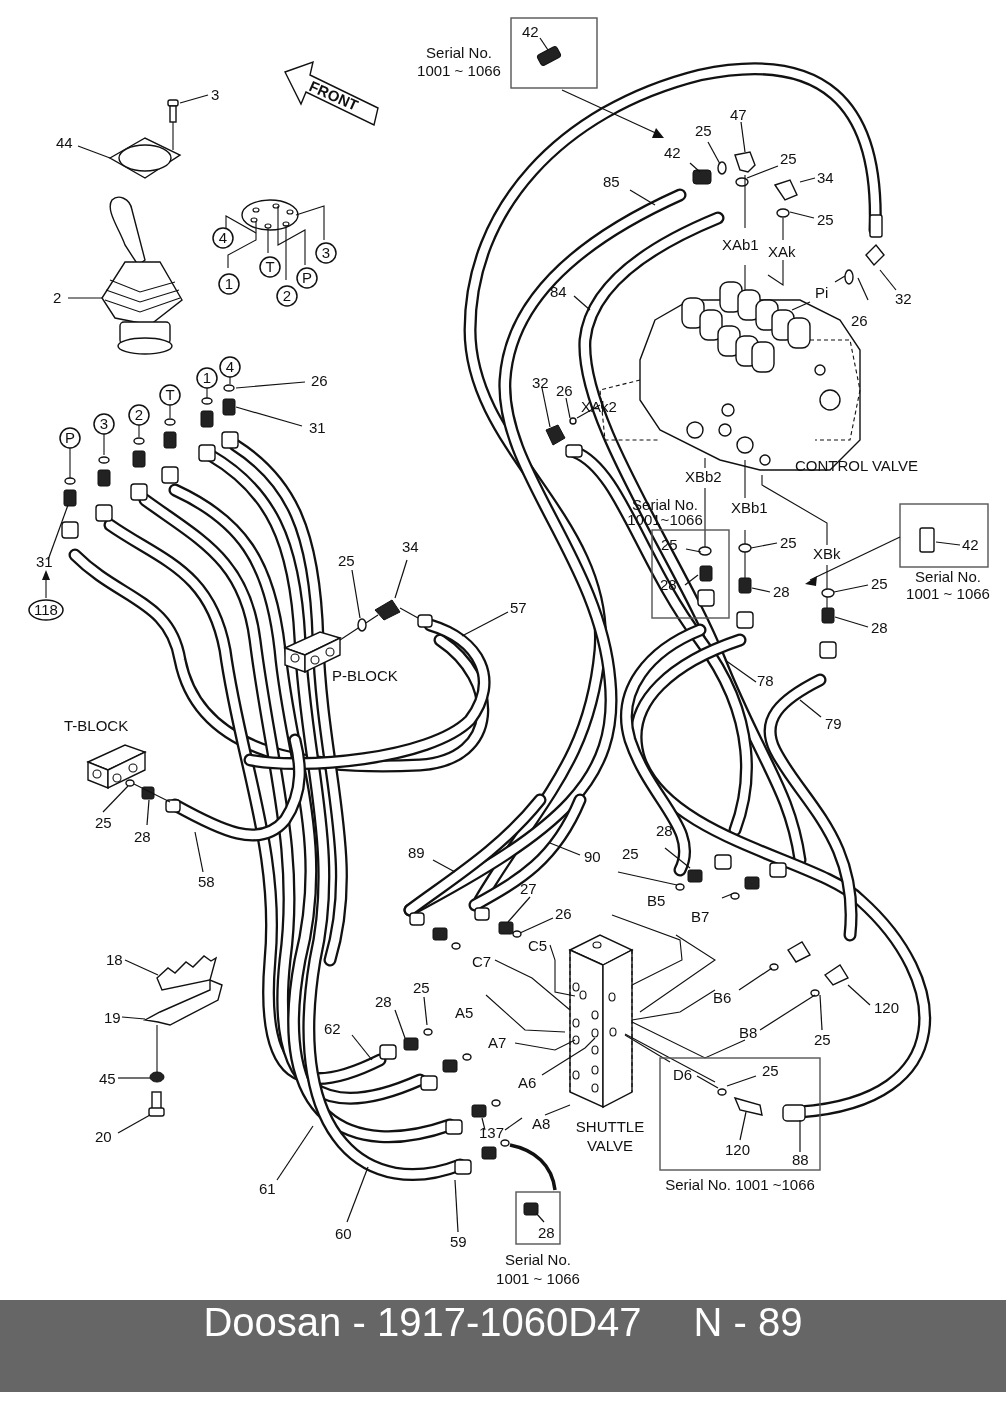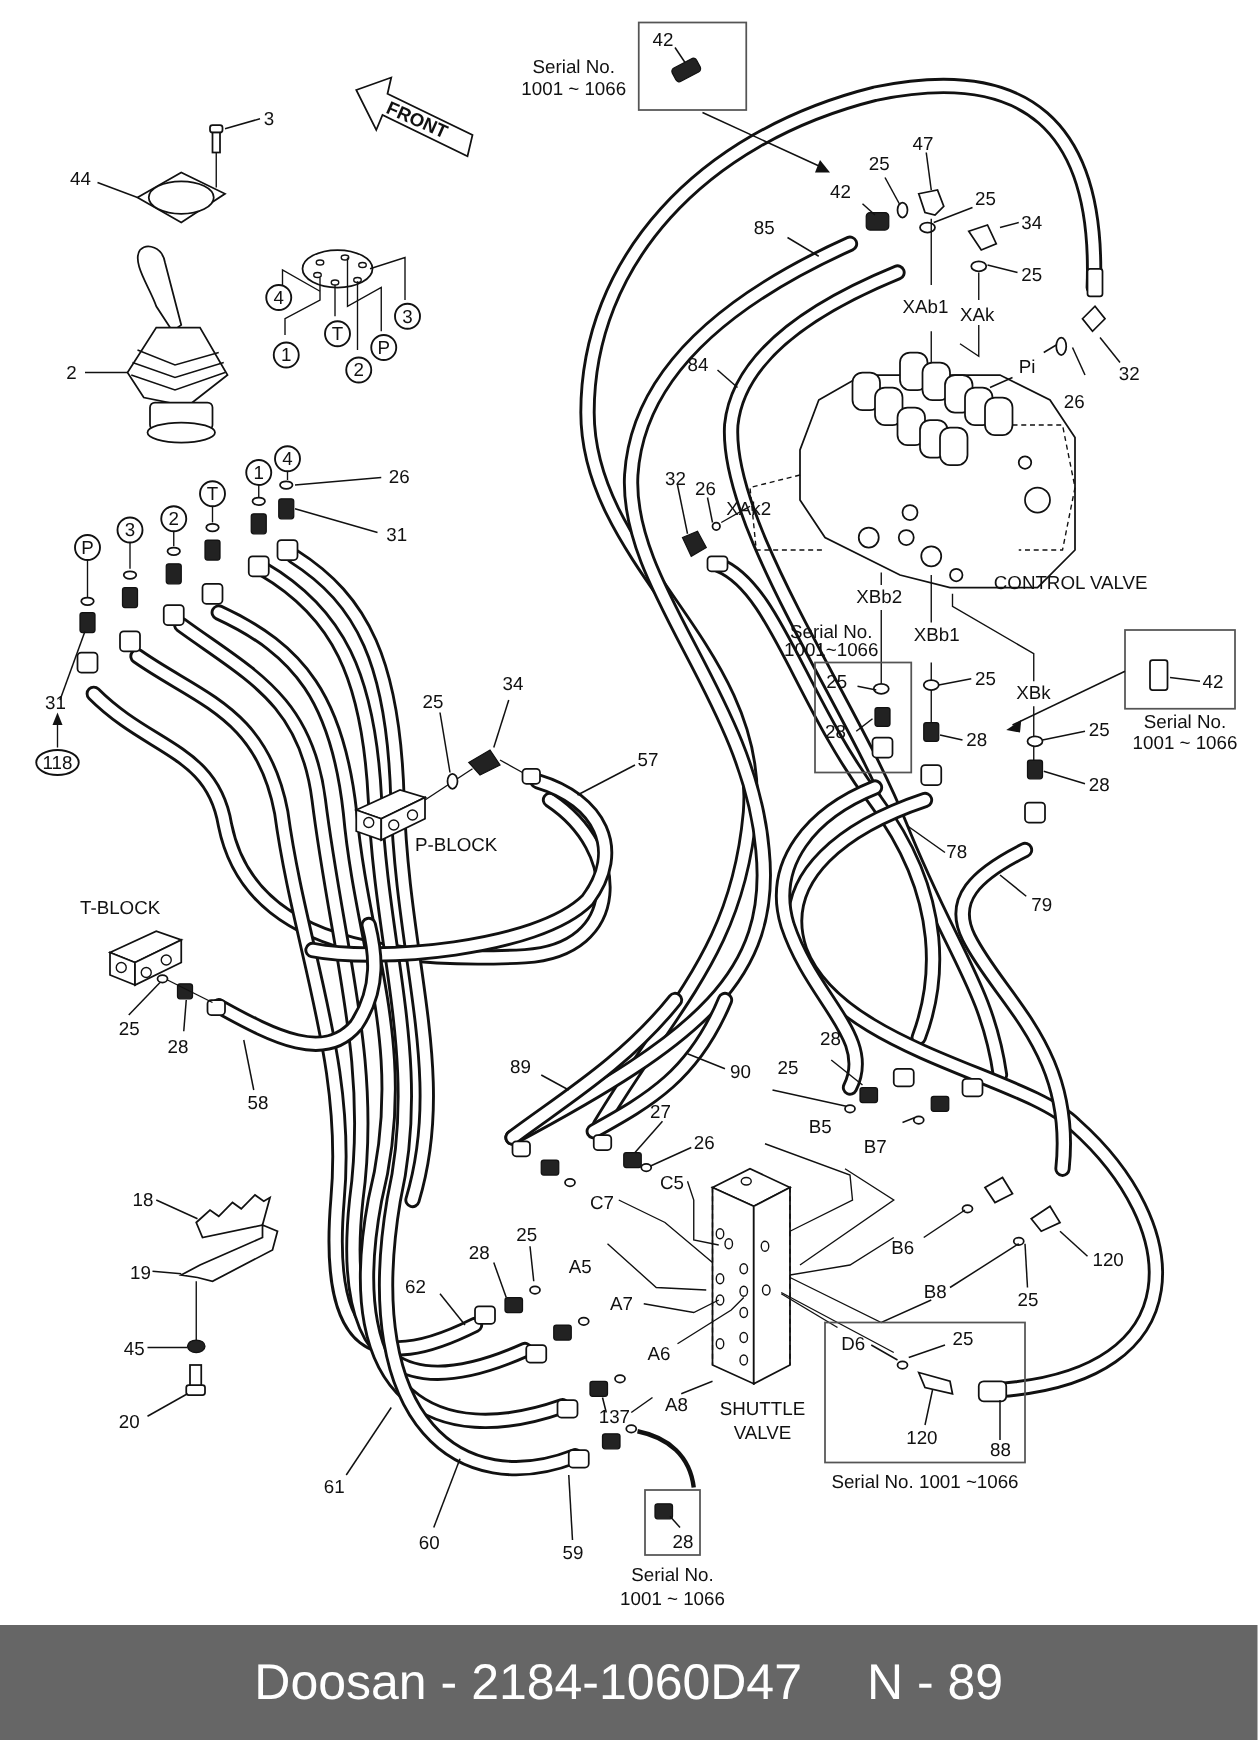--- a/index.html
+++ b/index.html
@@ -9,21 +9,21 @@
   .hose-in { fill:none; stroke:#fff; stroke-width:8.4; stroke-linecap:round; }
   .lead { fill:none; stroke:#111; stroke-width:1.2; }
   .thin { fill:none; stroke:#111; stroke-width:1.1; }
   .dash { fill:none; stroke:#111; stroke-width:1.1; stroke-dasharray:4 3; }
   .part { fill:#fff; stroke:#111; stroke-width:1.4; }
   .dark { fill:#222; stroke:#111; stroke-width:1; }
   .ring { fill:#fff; stroke:#111; stroke-width:1.4; }
   .lbl { font-family:"Liberation Sans", sans-serif; font-size:15px; fill:#111; }
   .port-circle { fill:#fff; stroke:#111; stroke-width:1.5; }
   .box { fill:none; stroke:#555; stroke-width:1.4; }
-  #footer { position:absolute; left:0; top:1300px; width:1006px; height:92px; background:#666666; display:flex; align-items:center; justify-content:center; color:#fff; font-family:"Liberation Sans", sans-serif; font-size:40px; }
+  #footer { position:absolute; left:0; top:1300px; width:1006px; height:92px; background:#666666; display:flex; justify-content:center; color:#fff; font-family:"Liberation Sans", sans-serif; font-size:40px; }
   #footer span { white-space:pre; }
   .gap { display:inline-block; width:52px; }
 </style>
 </head>
 <body>
 
 <svg id="diagram" viewBox="0 0 1006 1300" xmlns="http://www.w3.org/2000/svg">
 
   <g>
 
@@ -603,20 +603,20 @@
     <text class="lbl" x="450" y="1247">59</text>
     <text class="lbl" x="479" y="1138">137</text>
   </g>
 </svg>
 
 <div id="footer">
   <span>Doosan</span>
   <span> </span>
   <span>-</span>
   <span> </span>
-  <span>2184-1060D47</span>
+  <span>1917-1060D47</span>
   <span class="gap"></span>
   <span>N</span>
   <span> </span>
   <span>-</span>
   <span> </span>
   <span>89</span>
 </div>
 
 </body></html>

